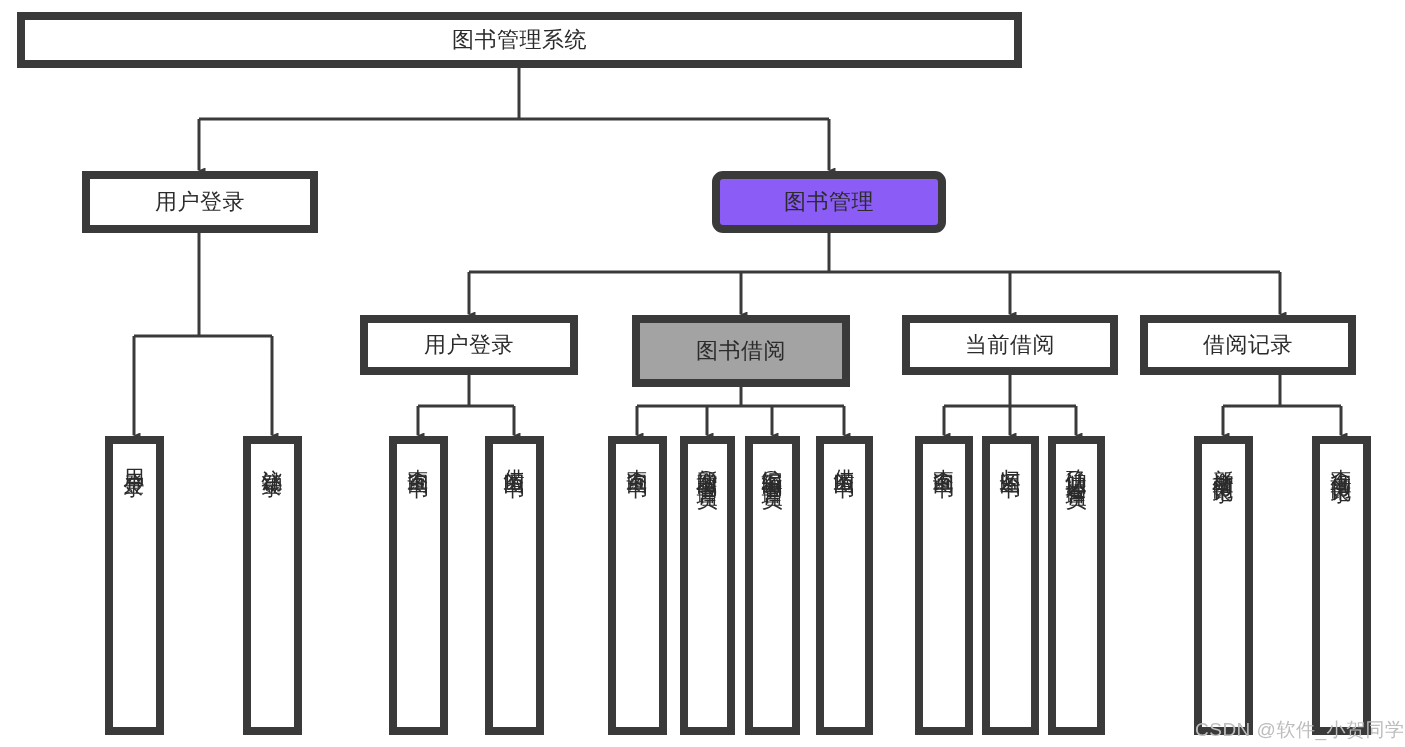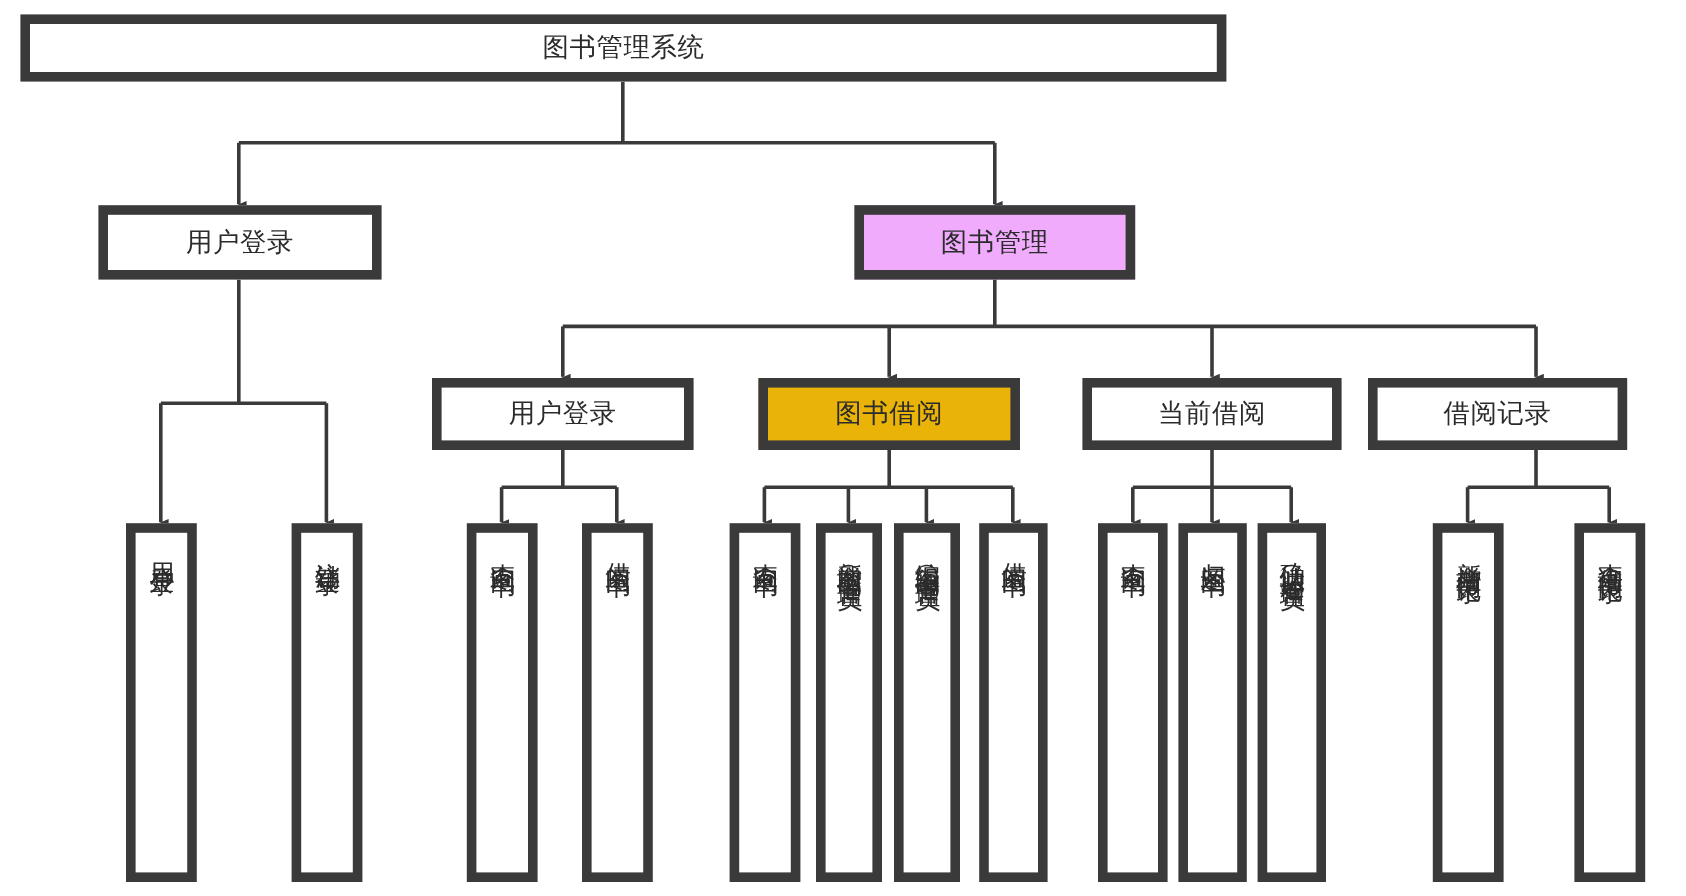--- a/index.html
+++ b/index.html
@@ -110,27 +110,27 @@
         <line x1="1341" y1="406" x2="1341" y2="435" stroke="#3a3a3a" stroke-width="3" marker-end="url(#arrowhead)"></line>
       </g>
   </svg>
   <div id="nodes-layer">
       <div class="node-box" style="left: 17px; top: 12px; width: 1005px; height: 56px; border-color: rgb(58, 58, 58); background: rgb(255, 255, 255);">
         <span class="node-label" style="color: rgb(43, 43, 43);">图书管理系统</span>
       </div>
       <div class="node-box" style="left: 82px; top: 171px; width: 236px; height: 62px; border-color: rgb(58, 58, 58); background: rgb(255, 255, 255);">
         <span class="node-label" style="color: rgb(43, 43, 43);">用户登录</span>
       </div>
-      <div class="node-box" style="left: 712px; top: 171px; width: 234px; height: 62px; border-color: rgb(58, 58, 58); background: #f0abfc;">
+      <div class="node-box" style="left: 712px; top: 171px; width: 234px; height: 62px; border-color: rgb(58, 58, 58); background: #8b5cf6; border-radius: 11px;">
         <span class="node-label" style="color: rgb(43, 43, 43);">图书管理</span>
       </div>
       <div class="node-box" style="left: 360px; top: 315px; width: 218px; height: 60px; border-color: rgb(58, 58, 58); background: rgb(255, 255, 255);">
         <span class="node-label" style="color: rgb(43, 43, 43);">用户登录</span>
       </div>
-      <div class="node-box" style="left: 632px; top: 315px; width: 218px; height: 60px; border-color: rgb(58, 58, 58); background: #eab308;">
+      <div class="node-box" style="left: 632px; top: 315px; width: 218px; height: 72px; border-color: rgb(58, 58, 58); background: #a3a3a3;">
         <span class="node-label" style="color: rgb(43, 43, 43);">图书借阅</span>
       </div>
       <div class="node-box" style="left: 902px; top: 315px; width: 216px; height: 60px; border-color: rgb(58, 58, 58); background: rgb(255, 255, 255);">
         <span class="node-label" style="color: rgb(43, 43, 43);">当前借阅</span>
       </div>
       <div class="node-box" style="left: 1140px; top: 315px; width: 216px; height: 60px; border-color: rgb(58, 58, 58); background: rgb(255, 255, 255);">
         <span class="node-label" style="color: rgb(43, 43, 43);">借阅记录</span>
       </div>
       <div class="node-box vertical" style="left: 105px; top: 436px; width: 59px; height: 299px; border-color: rgb(58, 58, 58); background: rgb(255, 255, 255);">
         <span class="node-label" style="color: rgb(43, 43, 43);">用户登录</span>
@@ -165,13 +165,14 @@
       <div class="node-box vertical" style="left: 1048px; top: 436px; width: 57px; height: 299px; border-color: rgb(58, 58, 58); background: rgb(255, 255, 255);">
         <span class="node-label" style="color: rgb(43, 43, 43);">确认归还（管理员）</span>
       </div>
       <div class="node-box vertical" style="left: 1194px; top: 436px; width: 59px; height: 299px; border-color: rgb(58, 58, 58); background: rgb(255, 255, 255);">
         <span class="node-label" style="color: rgb(43, 43, 43);">新增借阅记录</span>
       </div>
       <div class="node-box vertical" style="left: 1312px; top: 436px; width: 59px; height: 299px; border-color: rgb(58, 58, 58); background: rgb(255, 255, 255);">
         <span class="node-label" style="color: rgb(43, 43, 43);">查询借阅记录</span>
       </div>
     </div>
+  <div class="watermark" style="left: 1195px; top: 717px; color: rgb(189, 189, 189);">CSDN @软件_小贺同学</div>
 </div>
 
 </body></html>

